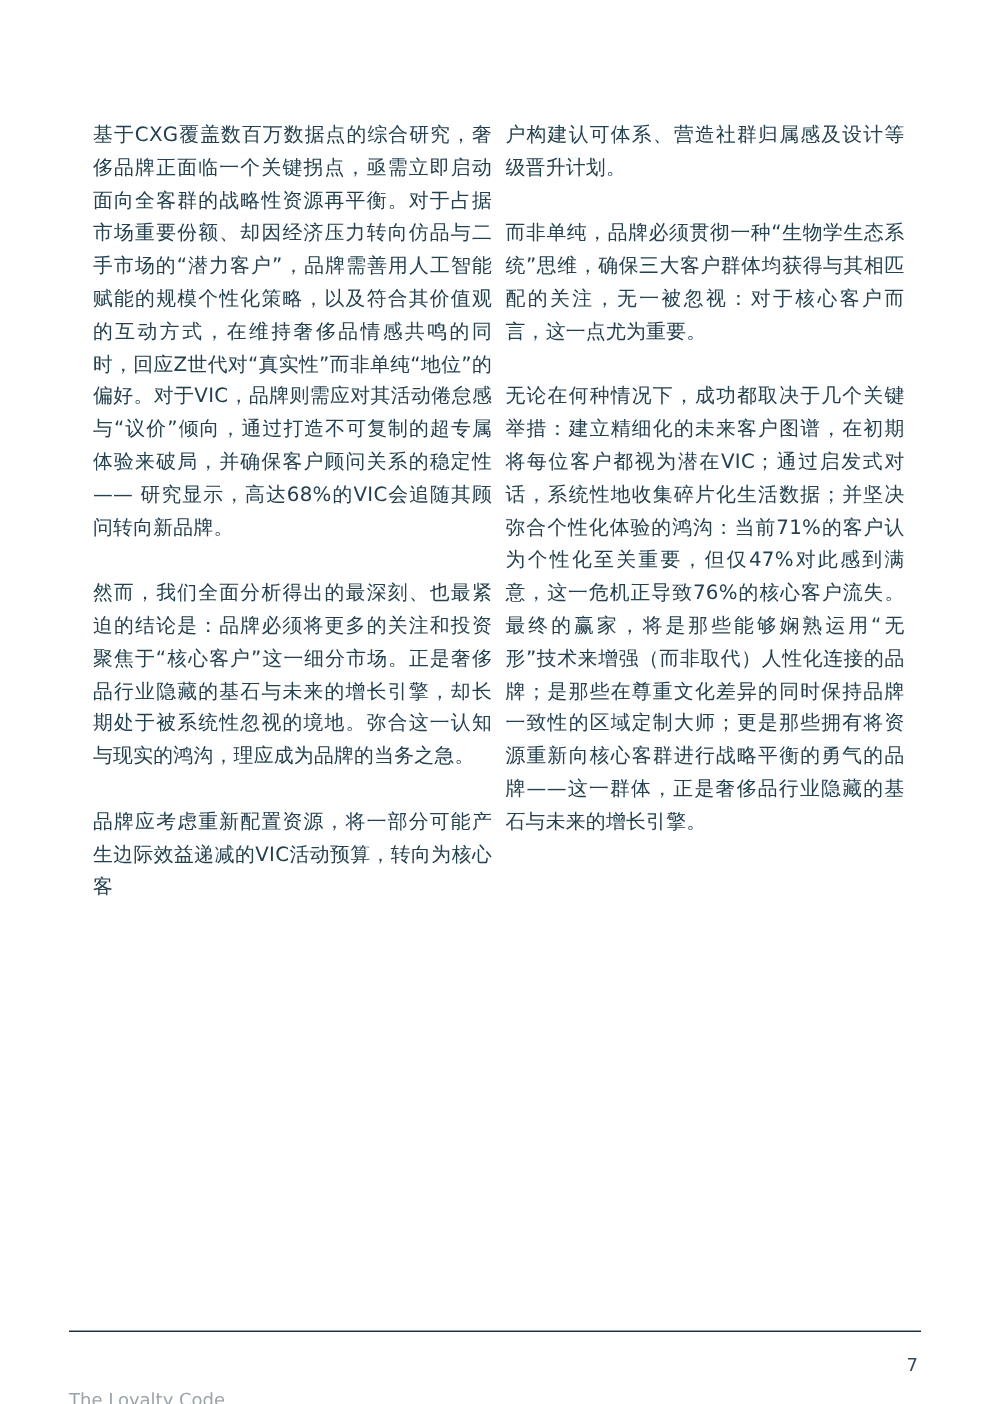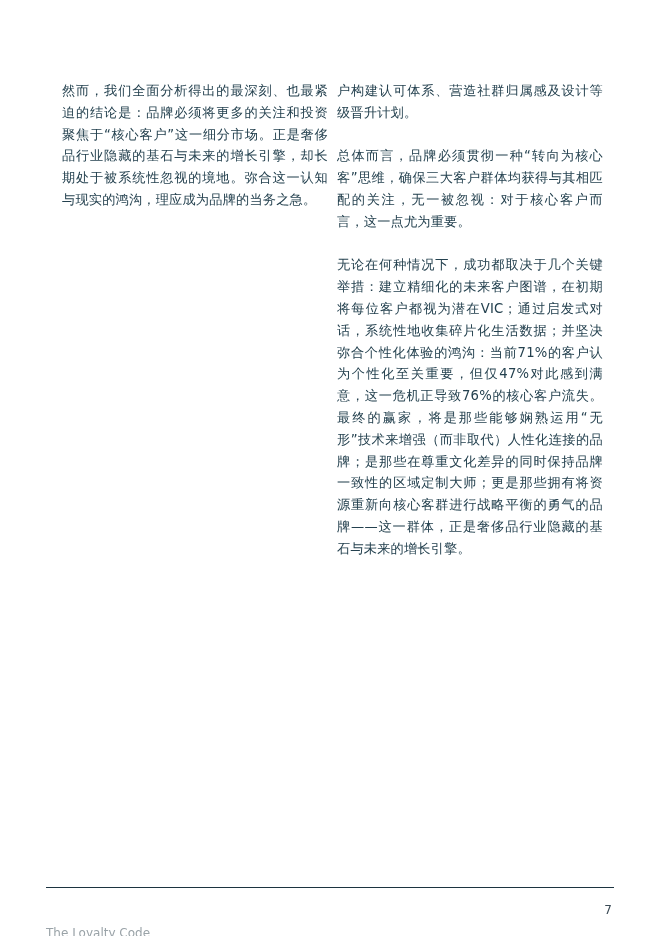--- a/index.html
+++ b/index.html
@@ -61,26 +61,28 @@
       color: #3a4a55;
       font-family: "DejaVu Sans", sans-serif;
     }
   </style>
 </head>
 <body>
 
 <div class="page">
 
   <div class="column col-left">
+    <p class="para">基于CXG覆盖数百万数据点的综合研究，奢侈品牌正面临一个关键拐点，亟需立即启动面向全客群的战略性资源再平衡。对于占据市场重要份额、却因经济压力转向仿品与二手市场的“潜力客户”，品牌需善用人工智能赋能的规模个性化策略，以及符合其价值观的互动方式，在维持奢侈品情感共鸣的同时，回应Z世代对“真实性”而非单纯“地位”的偏好。对于VIC，品牌则需应对其活动倦怠感与“议价”倾向，通过打造不可复制的超专属体验来破局，并确保客户顾问关系的稳定性 —— 研究显示，高达68%的VIC会追随其顾问转向新品牌。</p>
     <p class="para">然而，我们全面分析得出的最深刻、也最紧迫的结论是：品牌必须将更多的关注和投资聚焦于“核心客户”这一细分市场。正是奢侈品行业隐藏的基石与未来的增长引擎，却长期处于被系统性忽视的境地。弥合这一认知与现实的鸿沟，理应成为品牌的当务之急。</p>
+    <p class="para">品牌应考虑重新配置资源，将一部分可能产生边际效益递减的VIC活动预算，转向为核心客</p>
   </div>
 
   <div class="column col-right">
     <p class="para">户构建认可体系、营造社群归属感及设计等级晋升计划。</p>
-    <p class="para">总体而言，品牌必须贯彻一种“转向为核心客”思维，确保三大客户群体均获得与其相匹配的关注，无一被忽视：对于核心客户而言，这一点尤为重要。</p>
+    <p class="para">而非单纯，品牌必须贯彻一种“生物学生态系统”思维，确保三大客户群体均获得与其相匹配的关注，无一被忽视：对于核心客户而言，这一点尤为重要。</p>
     <p class="para">无论在何种情况下，成功都取决于几个关键举措：建立精细化的未来客户图谱，在初期将每位客户都视为潜在VIC；通过启发式对话，系统性地收集碎片化生活数据；并坚决弥合个性化体验的鸿沟：当前71%的客户认为个性化至关重要，但仅47%对此感到满意，这一危机正导致76%的核心客户流失。最终的赢家，将是那些能够娴熟运用“无形”技术来增强（而非取代）人性化连接的品牌；是那些在尊重文化差异的同时保持品牌一致性的区域定制大师；更是那些拥有将资源重新向核心客群进行战略平衡的勇气的品牌——这一群体，正是奢侈品行业隐藏的基石与未来的增长引擎。</p>
   </div>
 
   <div class="footer-rule"></div>
   <div class="footer-title">The Loyalty Code</div>
   <div class="footer-page">7</div>
 
 </div>
 
 </body></html>

